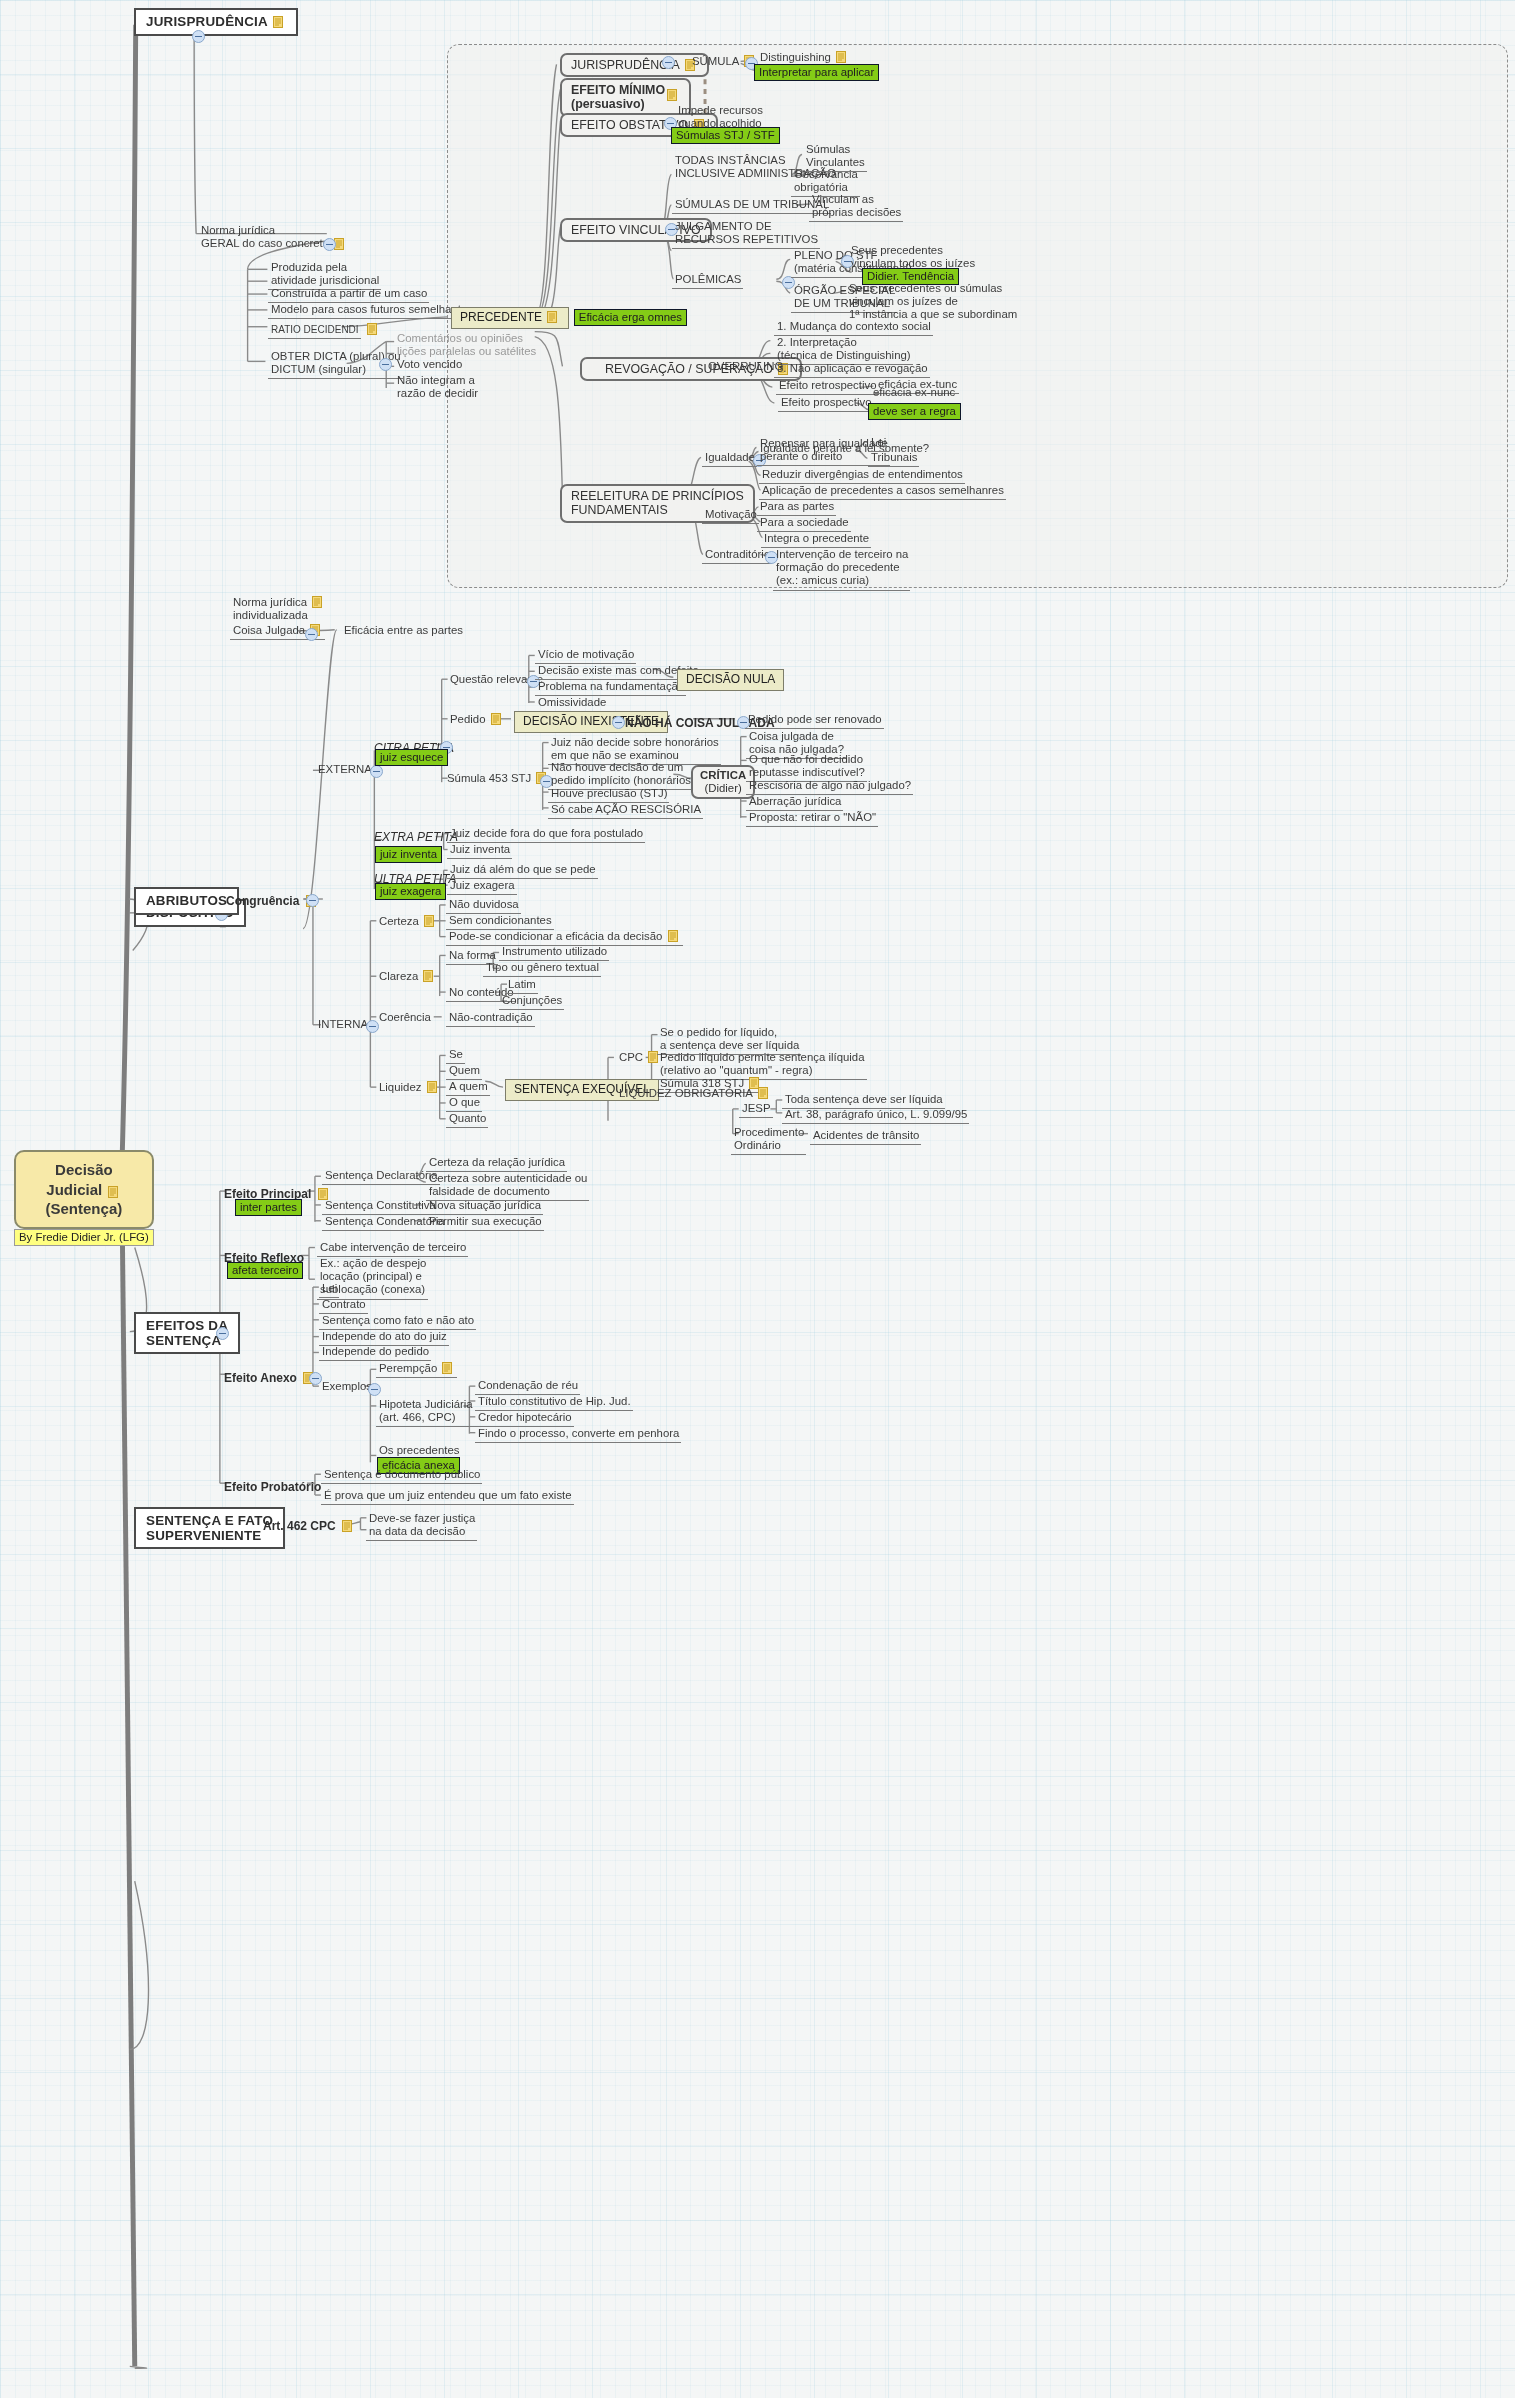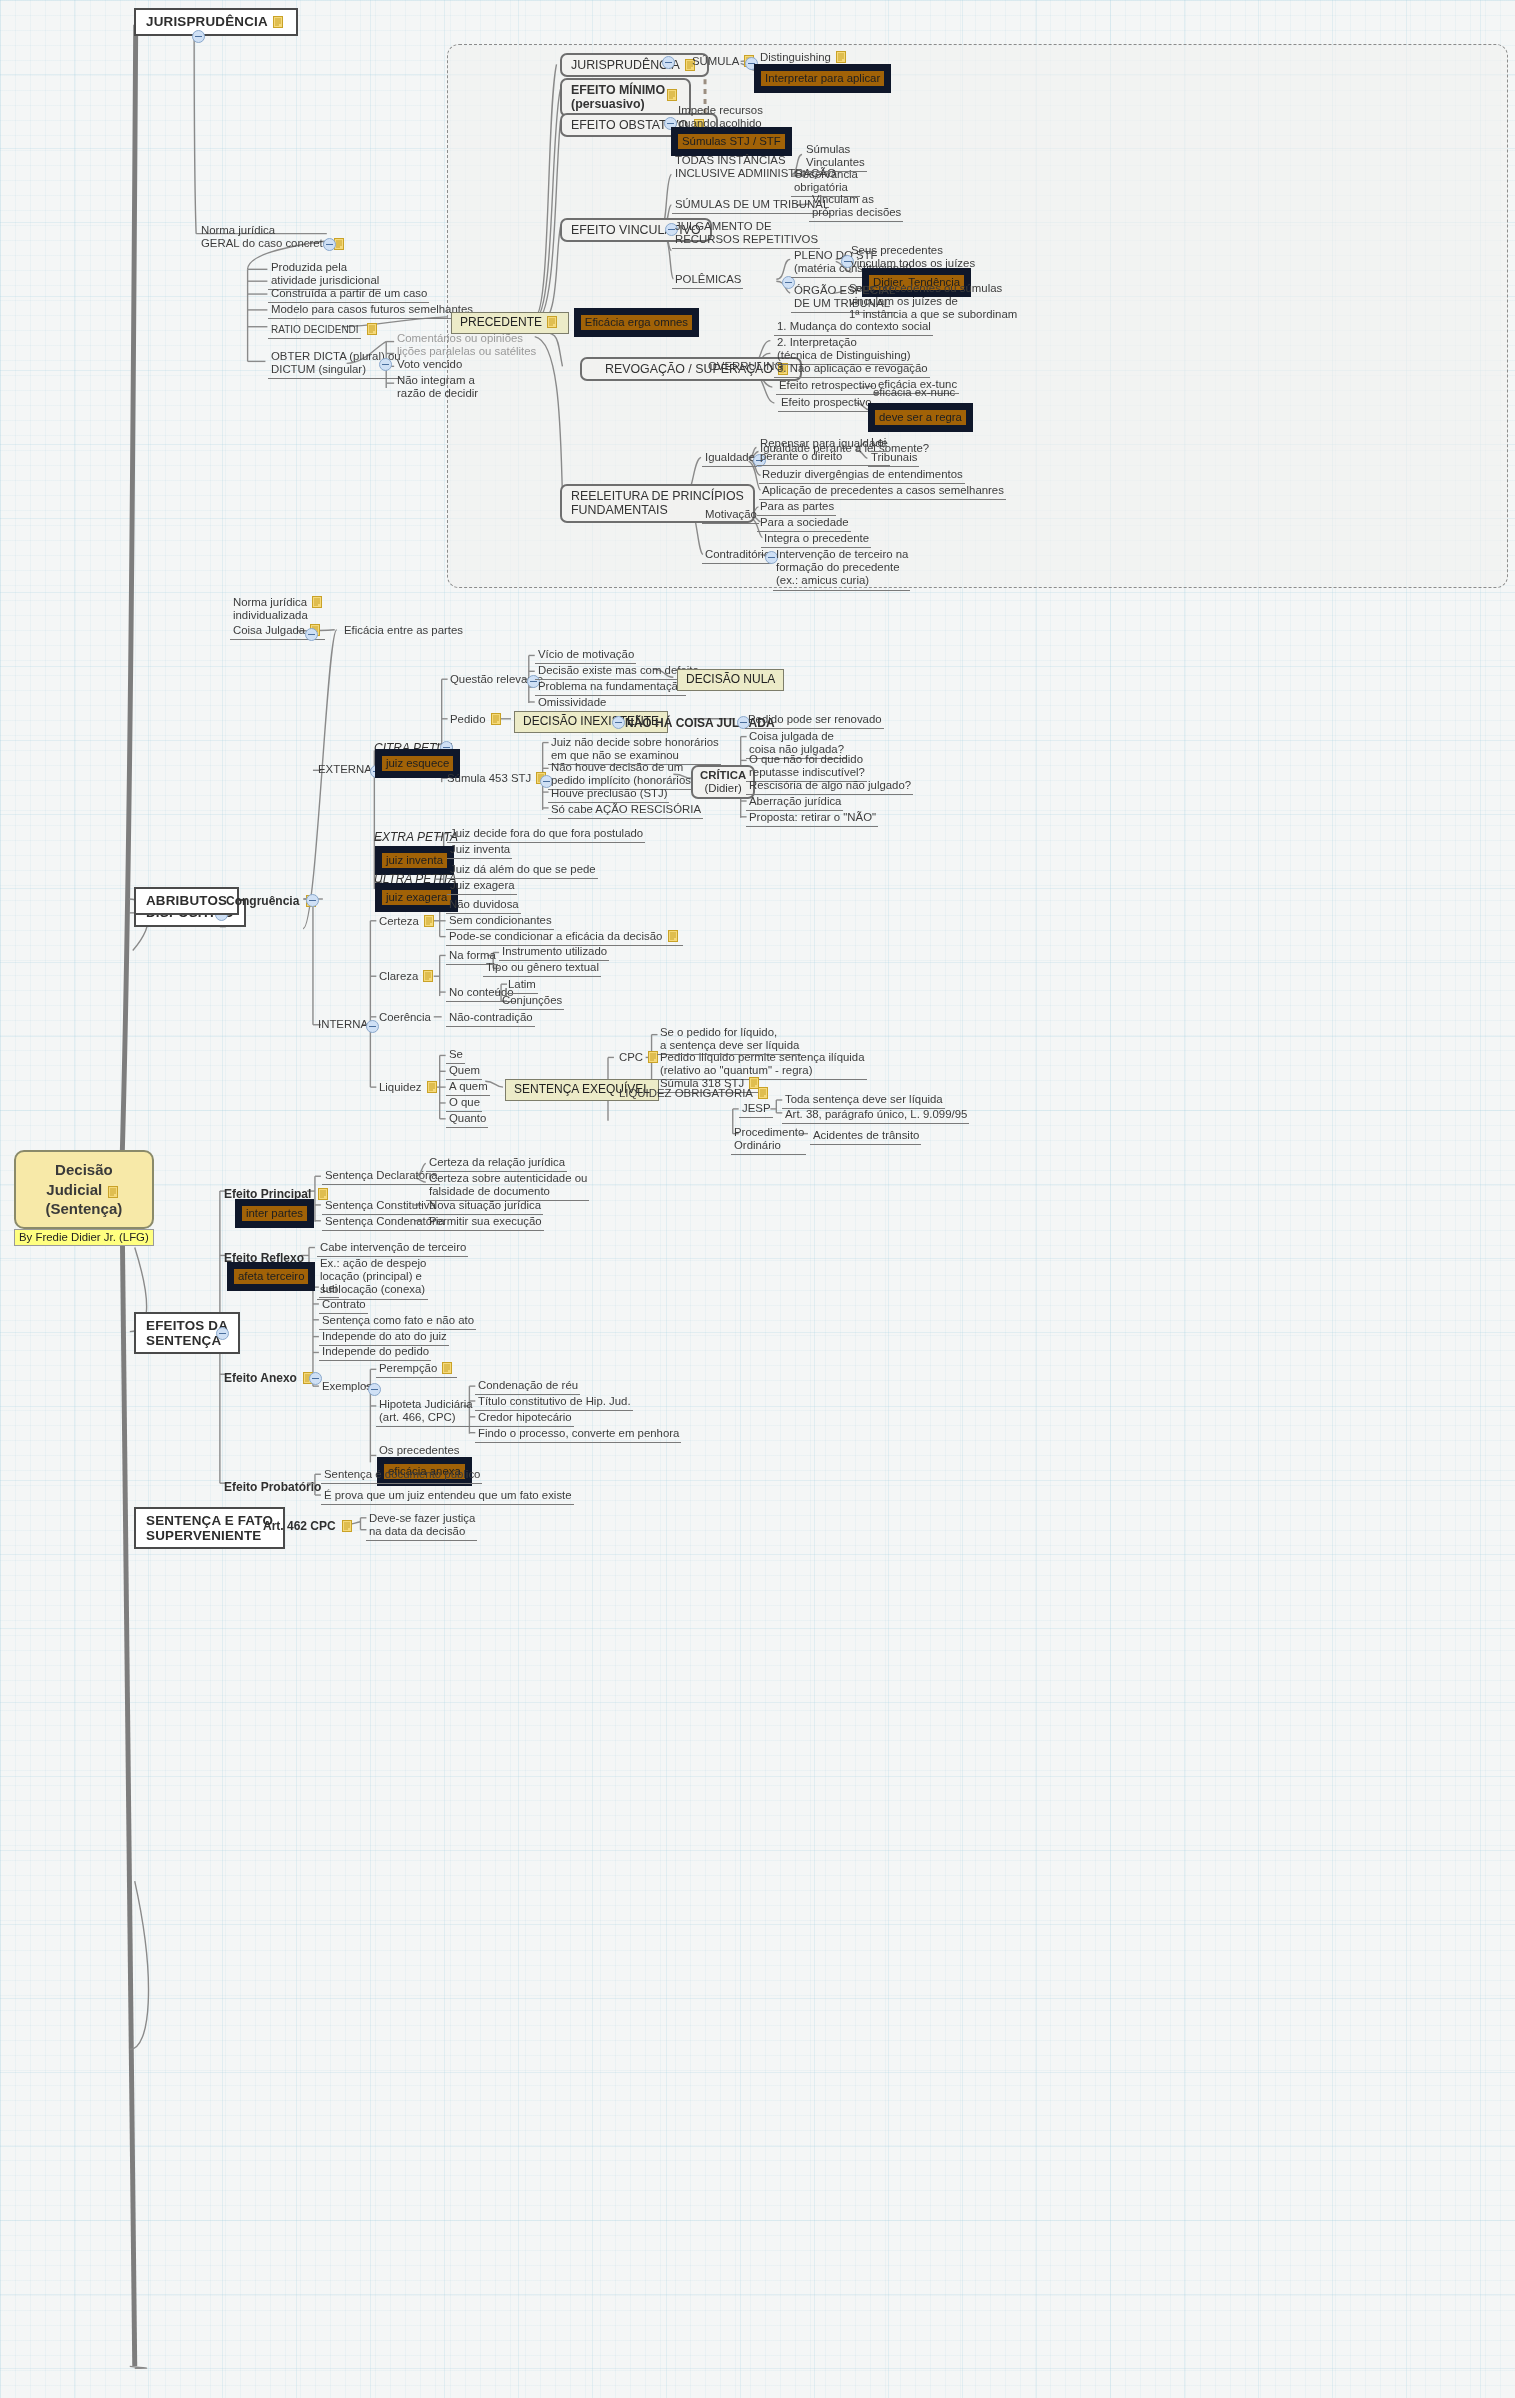--- a/index.html
+++ b/index.html
@@ -33,21 +33,21 @@
 
   
   .rbox{
     font-size:12.4px;color:#333;background:#f2f2f0;
     border:2px solid #6e6e6e;border-radius:7px;padding:3px 9px;
   }
   .rbox.sm{font-size:11.4px;}
 
   
   .hl{
-    background:#a16207;border:7px solid #0f172a;color:#202020;
+    background:#84cc16;border:1px solid #0f172a;color:#202020;
     font-size:11.4px;padding:1px 4px;text-align:right;
   }
 
   
   .cream{
     background:#ecebc8;border:1.6px solid #7d7d6a;color:#222;
     font-size:12px;font-weight:normal;padding:3px 8px;
   }
 
   

